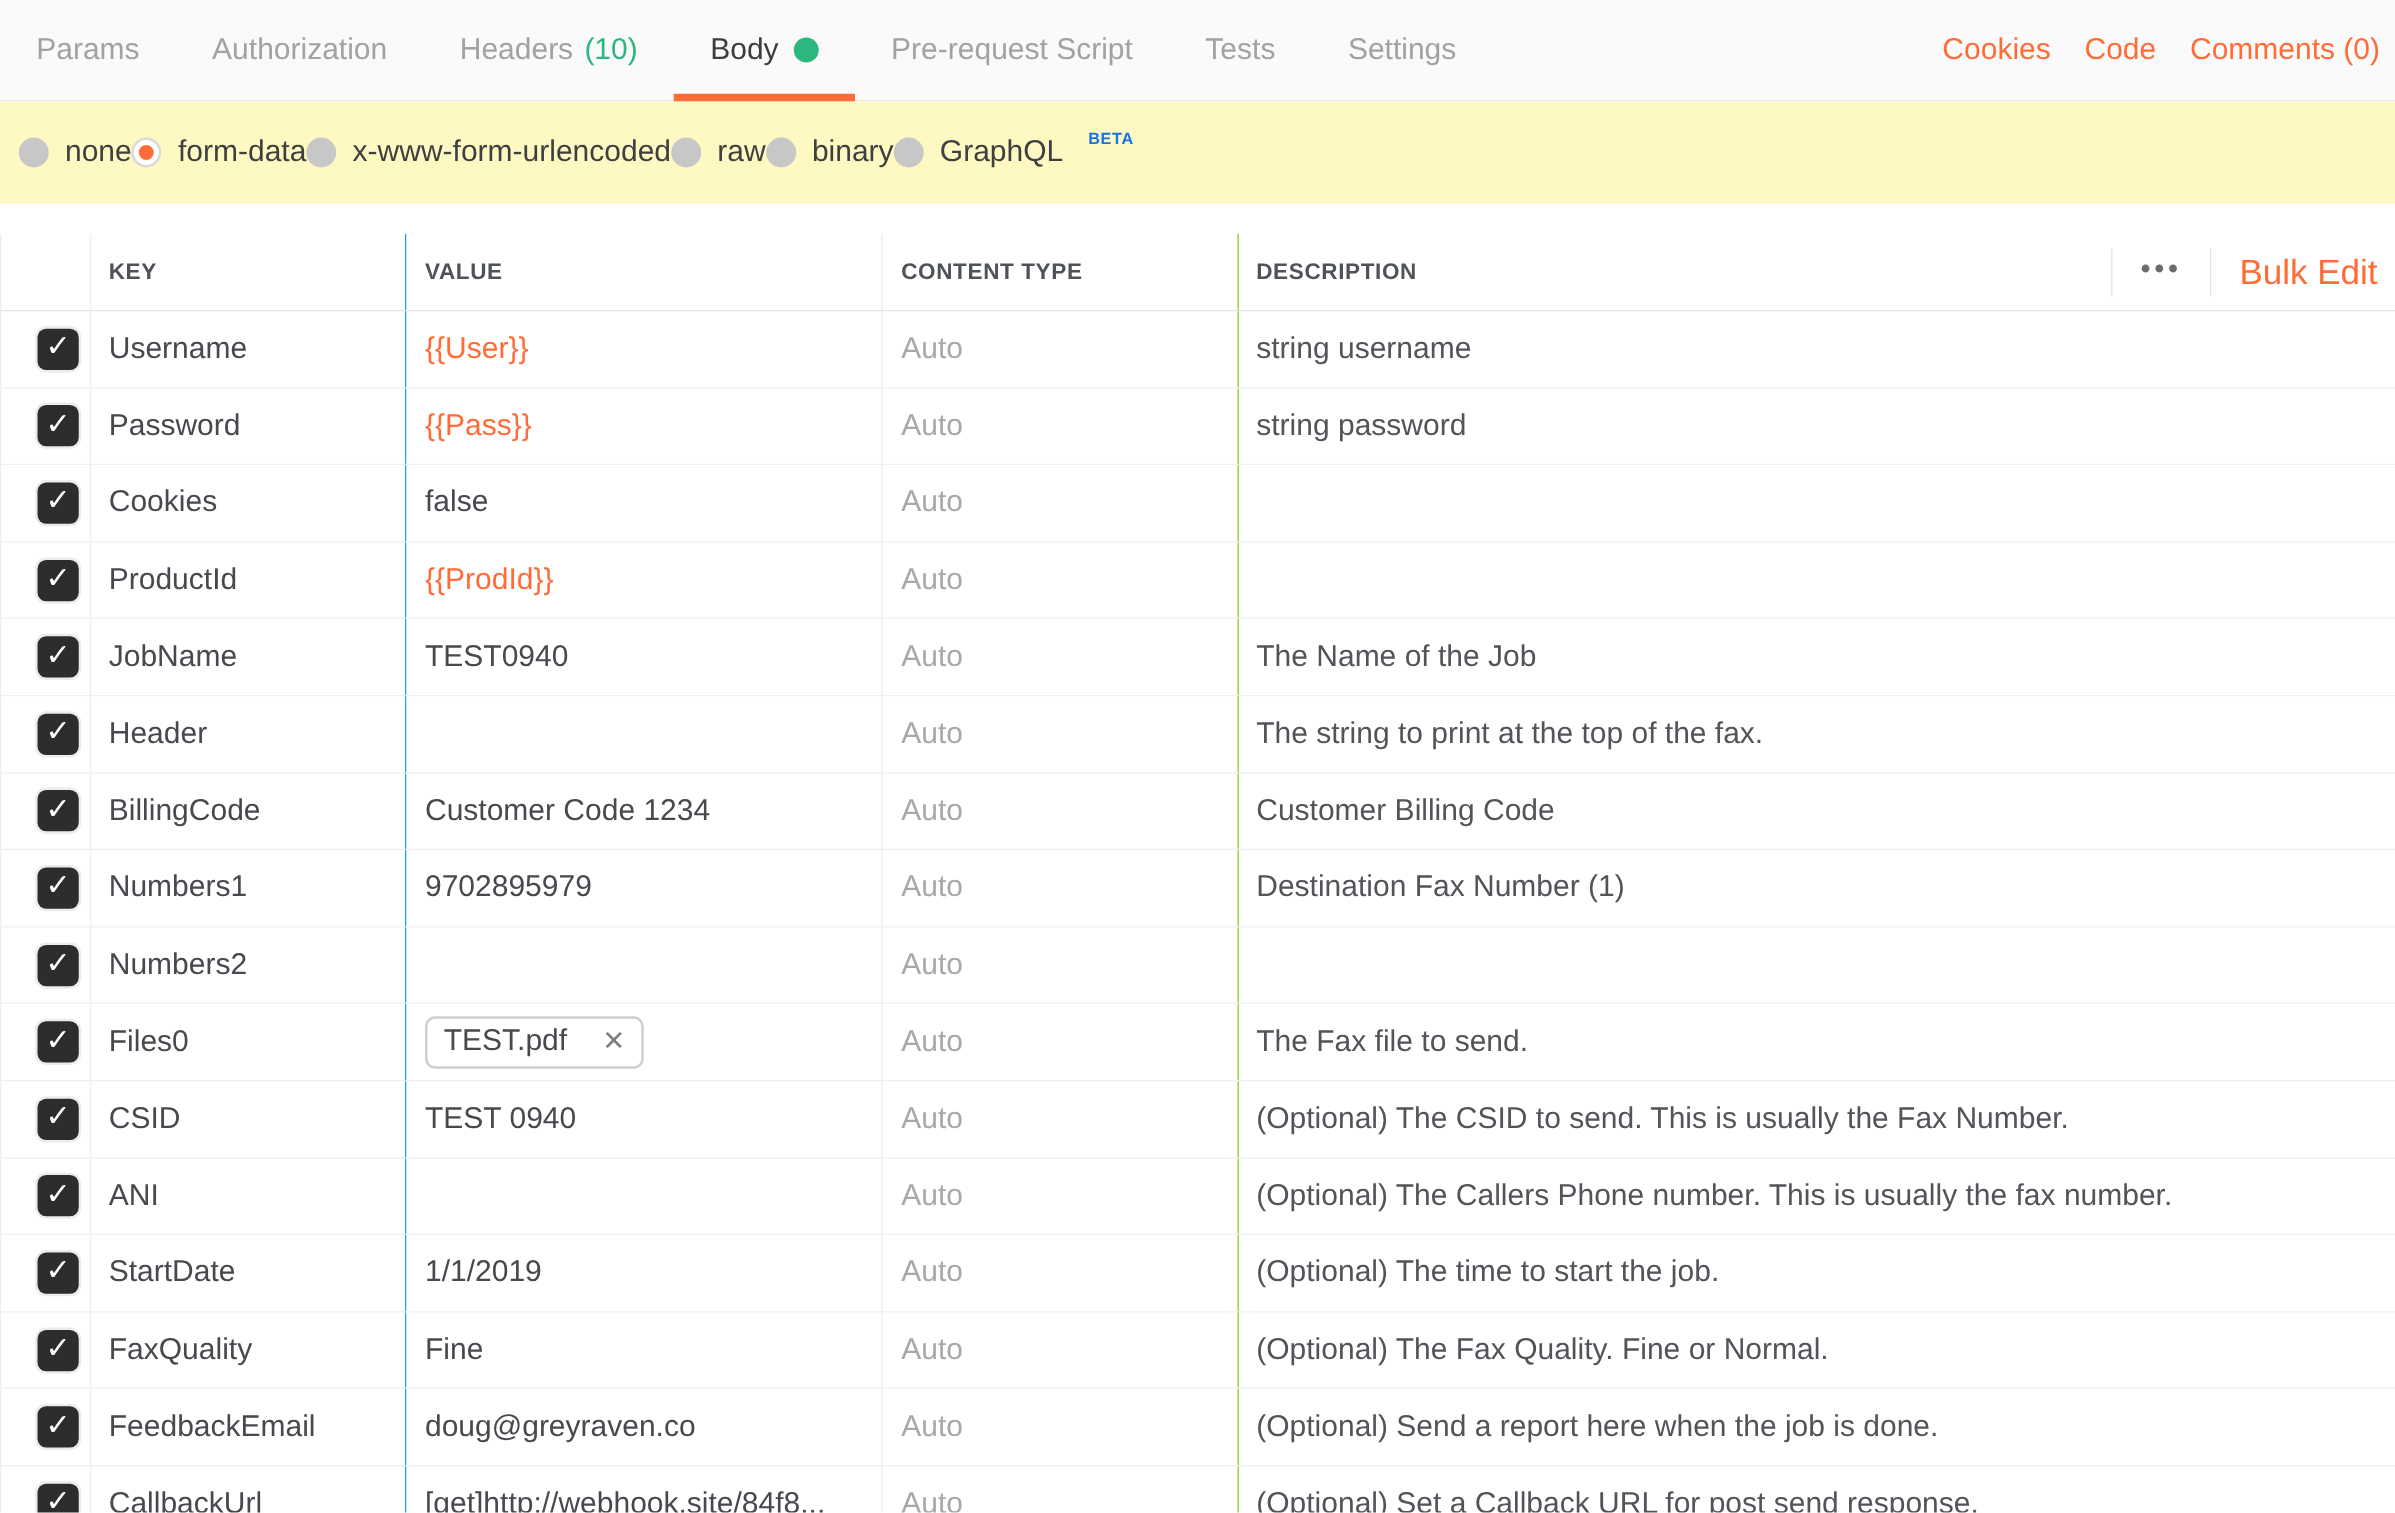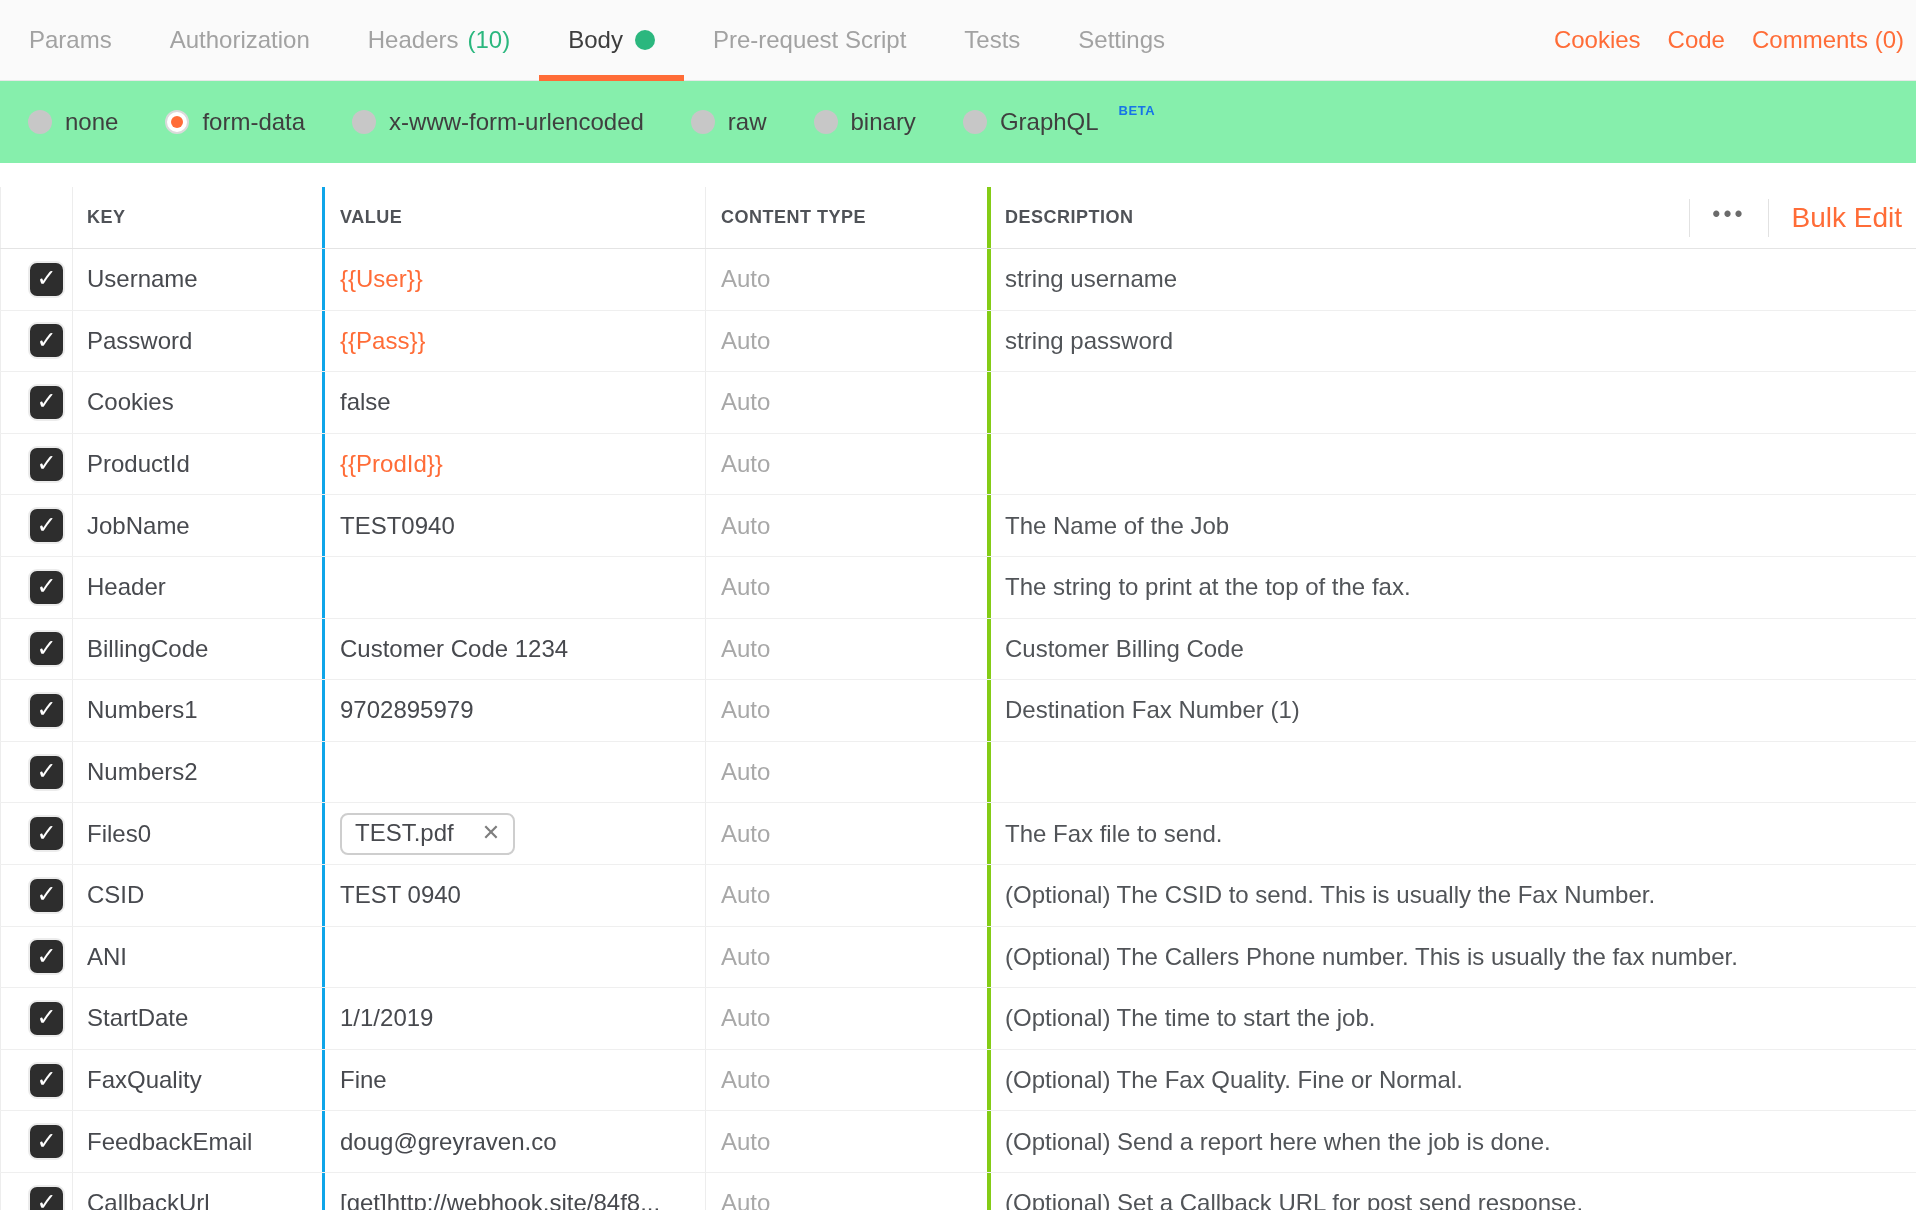--- a/index.html
+++ b/index.html
@@ -15,42 +15,42 @@
   .tab.active { color: #3d3d3d; }
   .tab.active::after { content: ""; position: absolute; left: 0; right: 0; bottom: -1px;
     height: 6px; background: var(--accent-orange, #ff6c37); }
   .tab-count { color: var(--green, #2bb77e); margin-left: 9px; }
   .tab-dot { width: 20px; height: 20px; border-radius: 50%;
     background: var(--green, #2bb77e); margin-left: 12px; }
   .tab-links { margin-left: auto; display: flex; align-items: center; gap: 27px; }
   .tab-link { font-size: 24px; color: var(--accent-orange, #ff6c37); cursor: pointer; white-space: nowrap; }
 
   
-  .modes { height: 82px; display: flex; align-items: center; padding-left: 28px;
-    gap: 47px; background: #86efac; }
+  .modes { height: 82px; display: flex; align-items: center; padding-left: 15px;
+    background: #fef9c3; }
   .mode { display: flex; align-items: center; gap: 13px; font-size: 24px; color: #3f3f3f; cursor: pointer; }
   .radio { width: 24px; height: 24px; border-radius: 50%; background: #c7c7c7; flex: none; }
   .mode.selected .radio { background: #fff; border: 2px solid #dadada; position: relative; }
   .mode.selected .radio::after { content: ""; position: absolute; inset: 4px;
     border-radius: 50%; background: var(--accent-orange, #ff6c37); }
   .beta-badge { color: var(--beta-blue, #1674e8); font-size: 13px; font-weight: bold;
     margin-left: 7px; transform: translateY(-12px); letter-spacing: 0.5px; }
 
   
   .formdata-table { margin-top: 0; }
   .thead { display: flex; height: 62px; align-items: center; border-bottom: 1px solid #e4e4e4; margin-top: 24px; }
   .th { font-size: 18px; font-weight: bold; color: #4f5257; letter-spacing: 0.5px; }
   .c1 { width: 73px; flex: none; height: 100%; display: flex; align-items: center;
     justify-content: flex-end; padding-right: 9px; border-right: 1px solid #ededed; border-left: 1px solid #ededed; }
   .c2 { width: 252px; flex: none; height: 100%; display: flex; align-items: center;
-    padding-left: 14px; border-right: 3px solid #0ea5e9; }
+    padding-left: 14px; border-right: 1px solid #0ea5e9; }
   .c3 { width: 381px; flex: none; height: 100%; display: flex; align-items: center;
     padding-left: 15px; border-right: 1px solid #ededed; }
   .c4 { width: 285px; flex: none; height: 100%; display: flex; align-items: center;
-    padding-left: 15px; border-right: 4px solid #84cc16; }
+    padding-left: 15px; border-right: 1px solid #84cc16; }
   .c5 { flex: 1; height: 100%; display: flex; align-items: center; padding-left: 14px; min-width: 0; }
   .head-actions { margin-left: auto; display: flex; align-items: center; height: 100%; }
   .head-sep { width: 1px; height: 38px; background: #e2e2e2; flex: none; }
   .more-menu { color: #6b6b6b; font-size: 23px; letter-spacing: 3px; padding: 0 22px;
     cursor: pointer; line-height: 1; transform: translateY(-3px); }
   .bulk-edit { color: var(--accent-orange, #ff6c37); font-size: 28px; padding: 0 14px 0 23px; cursor: pointer; }
 
   .row { display: flex; height: 61.6px; align-items: center; border-bottom: 1px solid #efefef;
     font-size: 24px; color: #47494e; }
   .checkbox { width: 33px; height: 33px; border-radius: 7px; background: var(--checkbox-dark, #2d2d2d);

